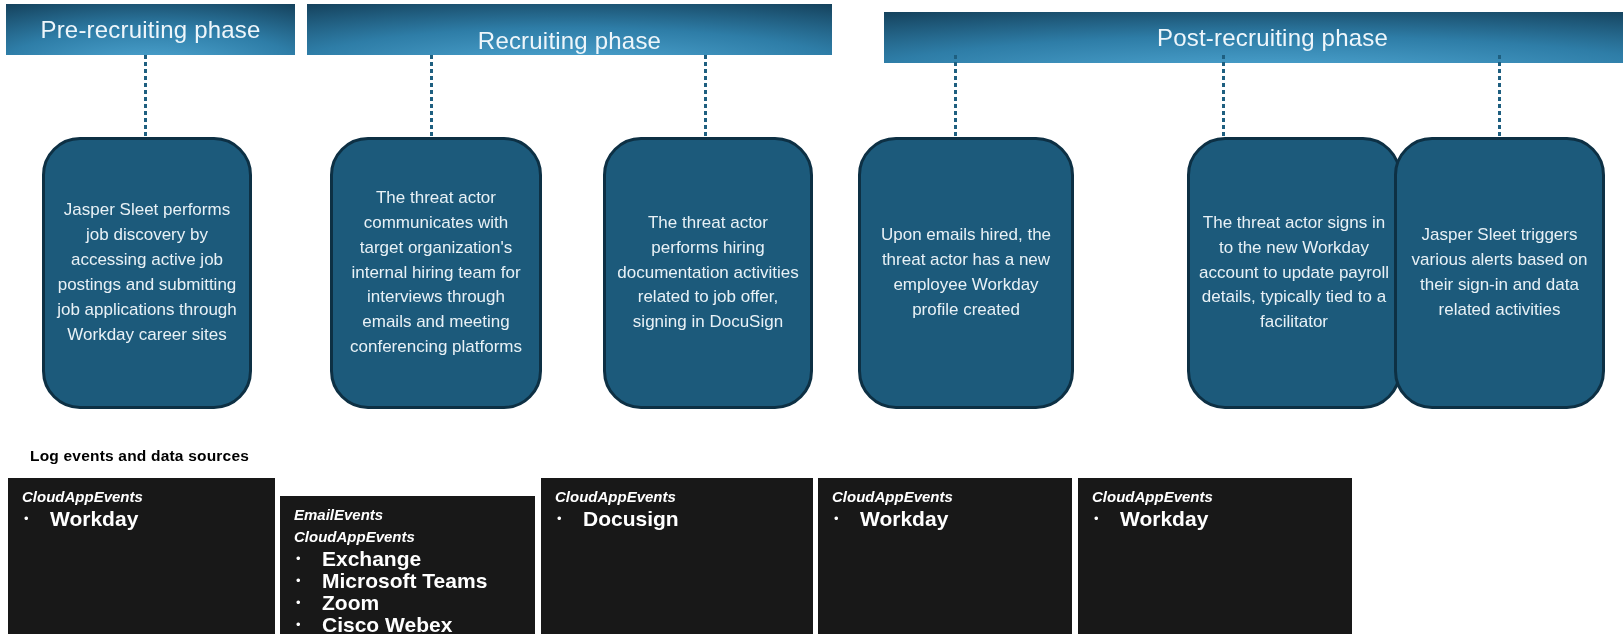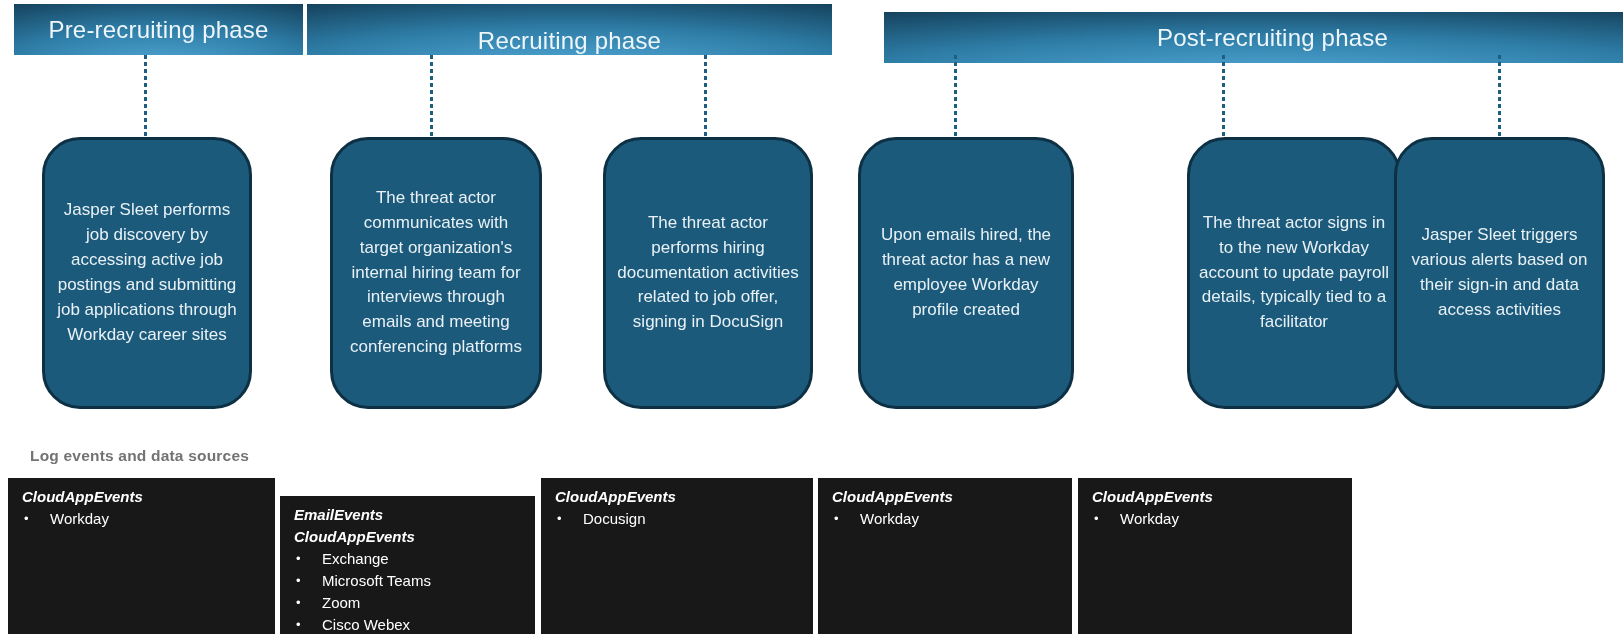--- a/index.html
+++ b/index.html
@@ -10,21 +10,21 @@
   
   .phase-bar{
     position:absolute;top:4px;height:51px;
     display:flex;align-items:center;justify-content:center;
     color:#eef6fb;font-size:24px;font-weight:400;letter-spacing:.2px;
     background:radial-gradient(ellipse 105% 170% at 50% 135%,
       var(--header-gradient-bottom,#55aeda) 0%,
       var(--header-gradient-mid,#2e7da7) 52%,
       var(--header-gradient-top,#10374f) 100%);
   }
-  .bar-1{left:6px;width:289px;margin-left:8px;}
+  .bar-1{left:6px;width:289px;}
   .bar-2{left:307px;width:525px;align-items:flex-end;}
   .bar-3{left:884px;width:777px;margin-top:8px;}
   
   .connector{
     position:absolute;top:55px;height:82px;width:3px;
     background:repeating-linear-gradient(to bottom,
       var(--connector,#1e5f80) 0 4px,transparent 4px 7px);
   }
   
   .step-box{
@@ -32,35 +32,35 @@
     background:var(--box-fill,#1c5a7b);
     border:3px solid var(--box-border,#0d3044);
     border-radius:38px;
     display:flex;align-items:center;justify-content:center;
     text-align:center;padding:12px 8px;
     color:var(--box-text,#e8f1f6);font-size:17px;line-height:1.47;
   }
   
   .log-title{
     position:absolute;left:30px;top:447px;
-    font-size:15.5px;font-weight:bold;color:#737373;letter-spacing:.2px;
+    font-size:15.5px;font-weight:bold;color:#000000;letter-spacing:.2px;
   }
   .log-cell{
     position:absolute;top:478px;height:181px;box-sizing:border-box;
     background:var(--cell-bg,#181818);
     color:var(--cell-text,#ffffff);
     padding:8px 10px 6px 14px;overflow:hidden;
   }
   .tbl-name{
     font-size:15px;font-weight:bold;font-style:italic;line-height:22px;
     white-space:nowrap;
   }
   .bullet-row{display:flex;line-height:22px;}
   .bullet-glyph{width:26px;flex:0 0 26px;font-size:13px;padding-left:2px;}
-  .bullet-text{font-size:15px;font-weight:normal;white-space:nowrap;}
+  .bullet-text{font-size:21px;font-weight:bold;white-space:nowrap;}
   .c1{left:8px;width:267px;}
   .c2{left:280px;width:255px;margin-top:18px;}
   .c3{left:541px;width:272px;}
   .c4{left:818px;width:254px;}
   .c5{left:1078px;width:274px;}
   .c6{left:1357px;width:253px;}
 </style>
 </head>
 <body>
 
@@ -92,21 +92,21 @@
   <div class="step-box" style="left:603px;width:210px">
     <span>The threat actor performs hiring documentation activities related to job offer, signing in DocuSign</span>
   </div>
   <div class="step-box" style="left:858px;width:216px">
     <span>Upon emails hired, the threat actor has a new employee Workday profile created</span>
   </div>
   <div class="step-box" style="left:1187px;width:214px">
     <span>The threat actor signs in to the new Workday account to update payroll details, typically tied to a facilitator</span>
   </div>
   <div class="step-box" style="left:1394px;width:211px">
-    <span>Jasper Sleet triggers various alerts based on their sign-in and data access activities</span>
+    <span>Jasper Sleet triggers various alerts based on their sign-in and data related activities</span>
   </div>
 
   <div class="log-title">Log events and data sources</div>
 
   <div class="log-cell c1">
     <div class="tbl-name">CloudAppEvents</div>
     <div class="bullet-row">
       <span class="bullet-glyph">•</span>
       <span class="bullet-text">Workday</span>
     </div>

